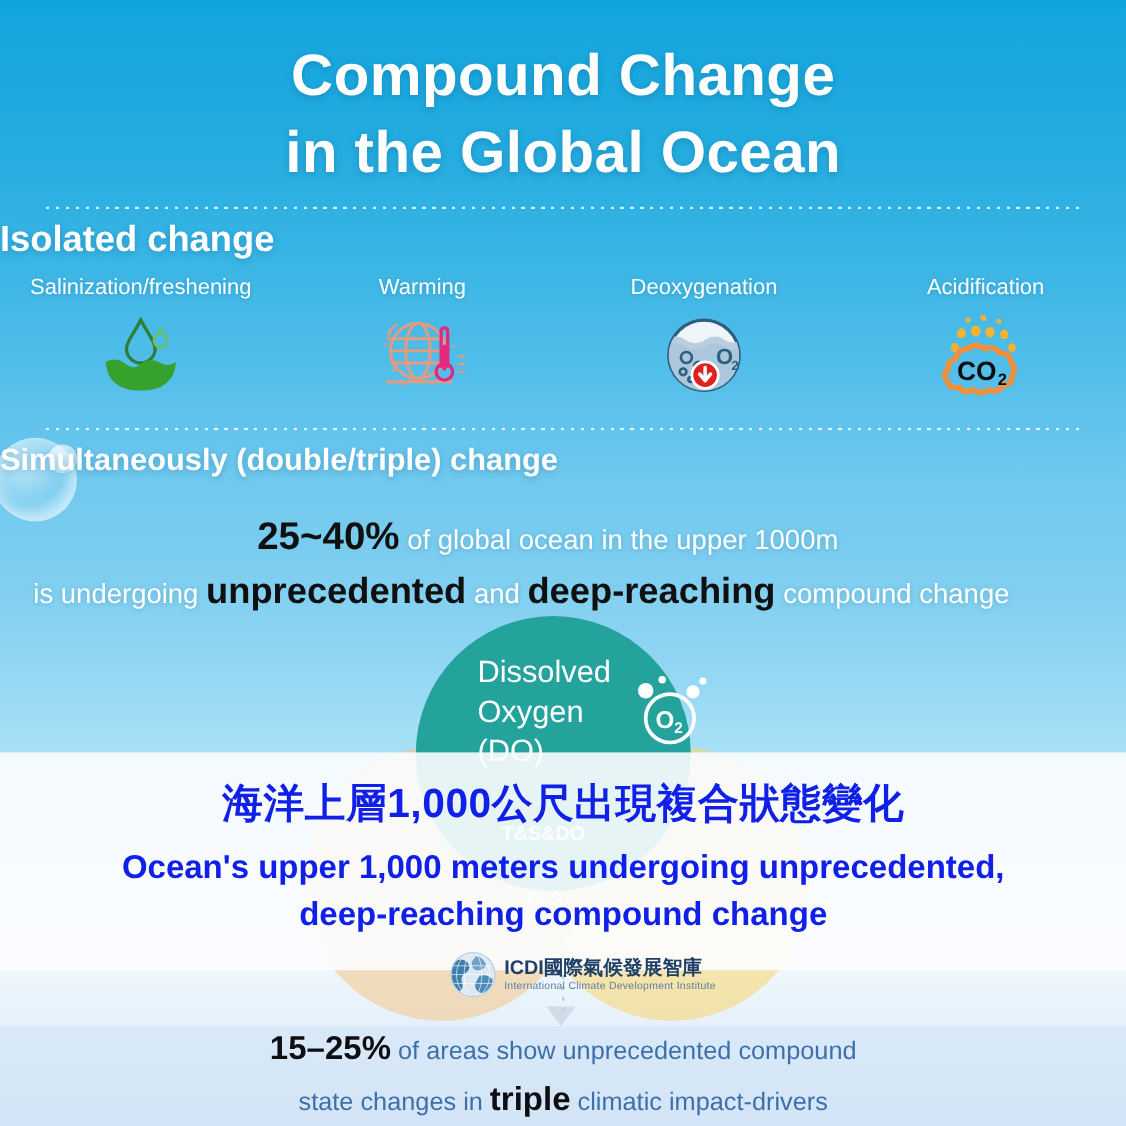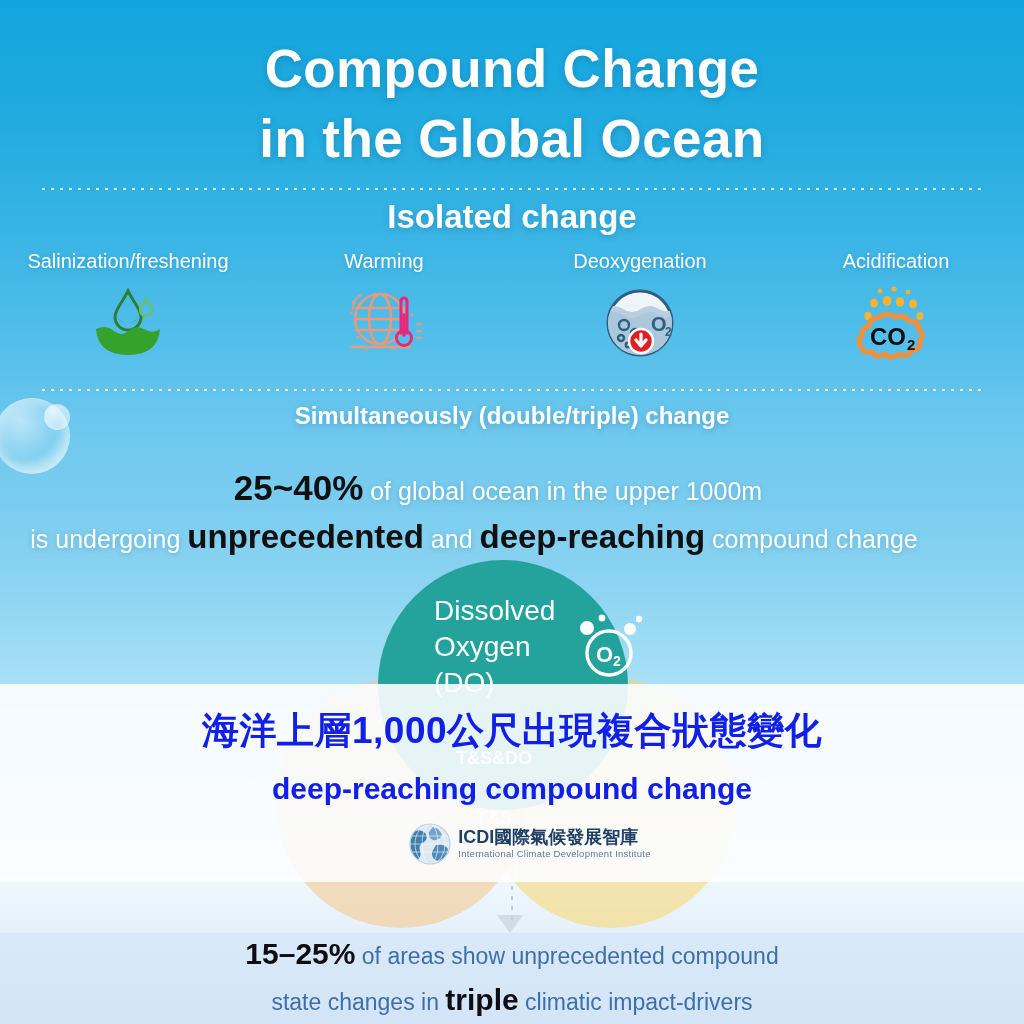--- a/index.html
+++ b/index.html
@@ -58,26 +58,26 @@
     position:absolute; left:42px; width:940px; height:2px;
     background-image:repeating-linear-gradient(90deg,
        rgba(255,255,255,.82) 0px, rgba(255,255,255,.82) 3px,
        rgba(255,255,255,0) 3px, rgba(255,255,255,0) 9px);
   }
   #divider-top { top:188px; }
   #divider-mid { top:389px; }
 
   
   .section-heading {
-    position:absolute; left:0; width:1024px; text-align:center;
+    position:absolute; left:0; width:1024px; 
     color:#ffffff; font-weight:bold;
     text-shadow:0 2px 6px rgba(10,80,130,.28);
   }
   #heading-isolated { top:198px; font-size:33px; }
-  #heading-simultaneous { top:402px; font-size:24px; }
+  #heading-simultaneous { top:402px; font-size:28px; }
 
   
   #drivers-row {
     position:absolute; top:250px; left:0; width:1024px;
     display:flex;
   }
   .driver { flex:1; text-align:center; }
   .driver-label {
     color:#ffffff; font-size:20px; line-height:1.1;
     text-shadow:0 1px 4px rgba(10,80,130,.25);
@@ -348,20 +348,21 @@
     <div class="venn-name" id="label-temp">Temperature (T)</div>
     <div class="venn-name" id="label-sal">Salinity (S)</div>
 
     <div id="venn-dashline"></div>
     <div id="venn-arrow"></div>
   </div>
 
   <div id="banner">
     <div id="banner-zh">海洋上層1,000公尺出現複合狀態變化</div>
     <div id="banner-en">
+      <span class="ln">Ocean's upper 1,000 meters undergoing unprecedented,</span>
       <span class="ln">deep-reaching compound change</span>
     </div>
 
     <div id="logo">
       <div id="logo-mark">
         <svg width="42" height="42" viewBox="0 0 42 42">
           <defs>
               <clipPath id="gclip">
                 <circle cx="21" cy="21" r="20"></circle>
               </clipPath>

